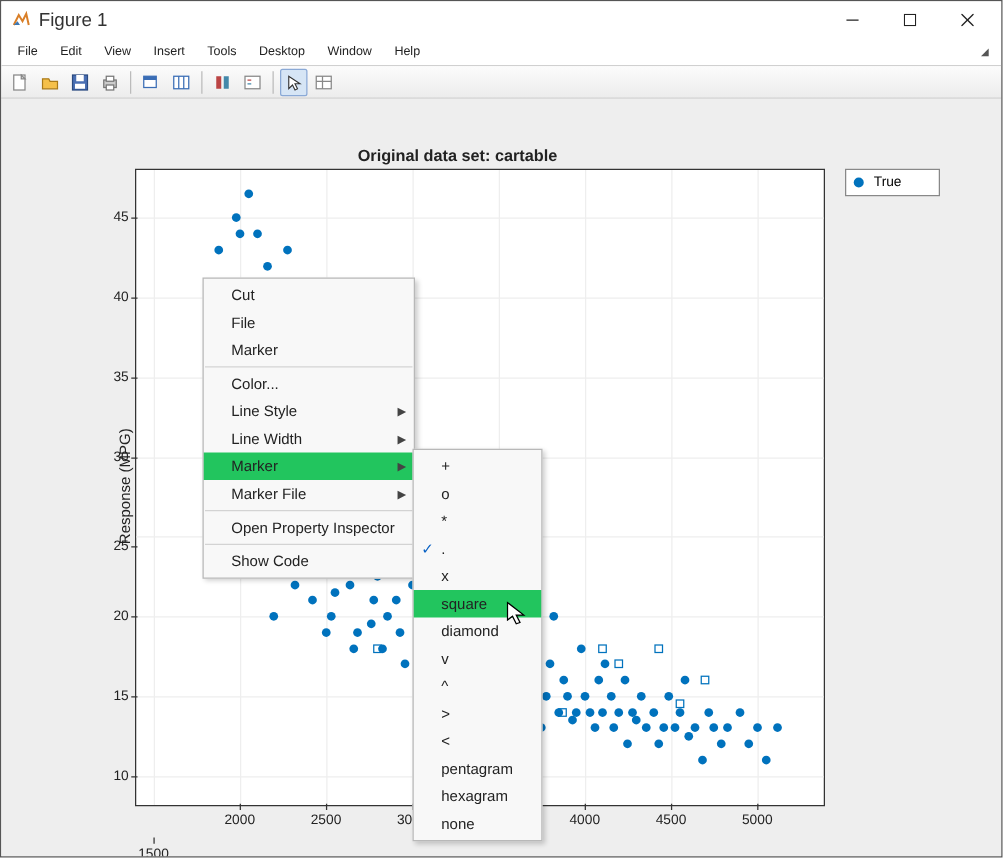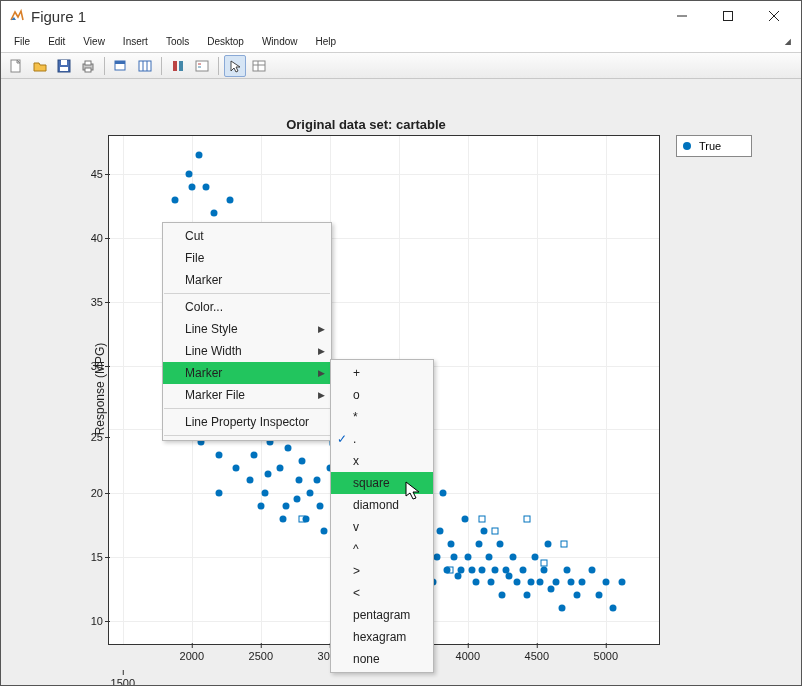--- a/index.html
+++ b/index.html
@@ -459,23 +459,26 @@
   <div class="ctx-item hi">
       <span>Marker</span>
       <span class="arrow">▶</span>
     </div>
   <div class="ctx-item">
       <span>Marker File</span>
       <span class="arrow">▶</span>
     </div>
   <div class="ctx-sep"></div>
   <div class="ctx-item">
-      <span>Line Property Inspector</span>
+      <span>Open Property Inspector</span>
     </div>
   <div class="ctx-sep"></div>
+  <div class="ctx-item">
+      <span>Show Code</span>
+    </div>
 </div>
 
 <div class="ctx sub">
   <div class="ctx-item">
       <span>+</span>
     </div>
   <div class="ctx-item">
       <span>o</span>
     </div>
   <div class="ctx-item">

